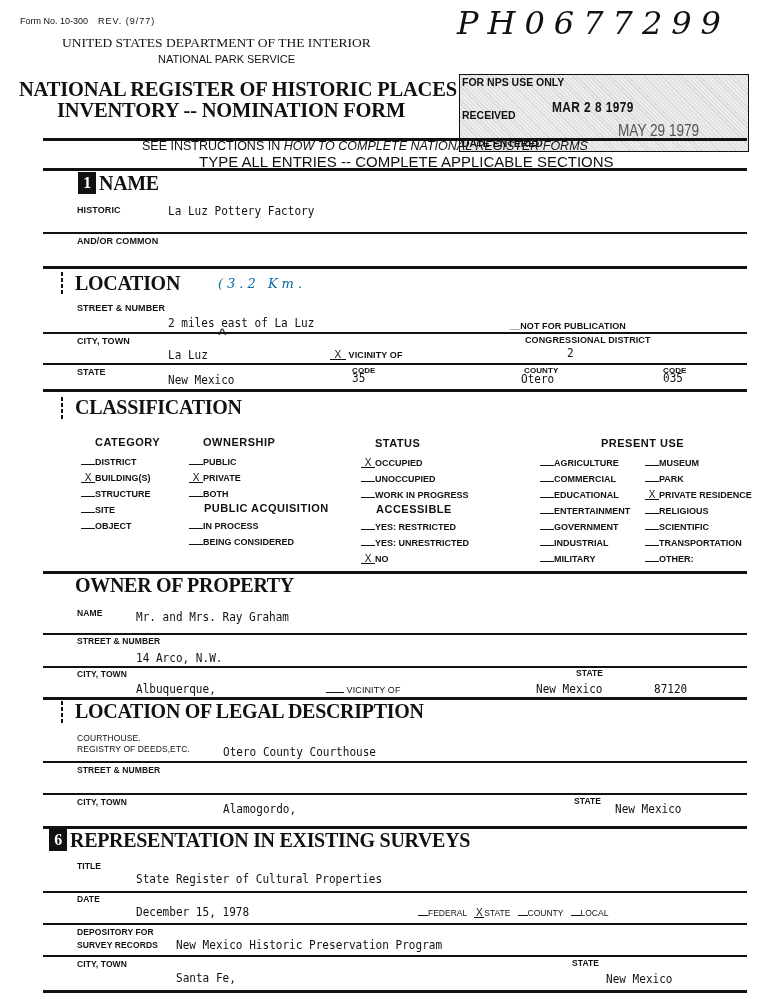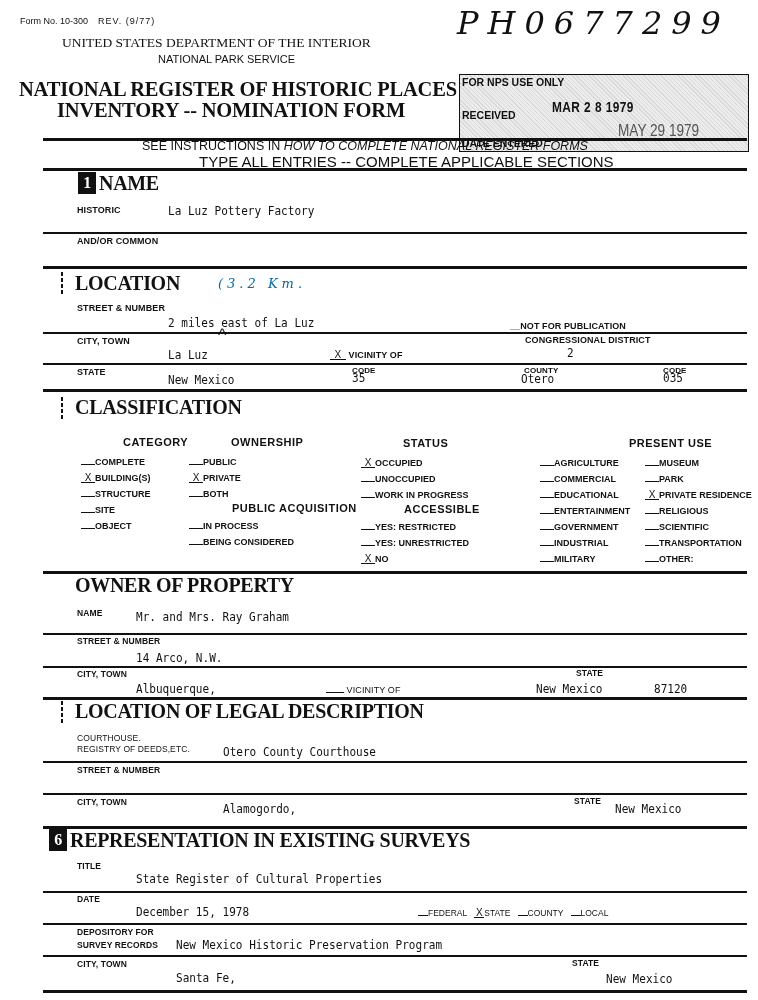--- a/index.html
+++ b/index.html
@@ -13,21 +13,21 @@
   .lbl { font-size:9px; font-weight:bold; letter-spacing:0.1px; }
   .val { font-family:"DejaVu Sans Mono", monospace; font-size:13px; transform:scaleX(0.85); transform-origin:left center; }
   .hr { position:absolute; left:43px; width:704px; background:#111; }
   .hr.thick { height:3px; }
   .hr.thin { height:1.5px; }
   .sechead { font-family:"Liberation Serif", serif; font-weight:bold; font-size:20px; letter-spacing:-0.3px; }
   .numbox { display:inline-block; background:#111; color:#fff; font-family:"Liberation Serif", serif; font-weight:bold; font-size:16px; width:18px; height:22px; text-align:center; line-height:22px; margin-right:3px; vertical-align:2px; }
   .dash { position:absolute; width:2px; background:repeating-linear-gradient(#111 0 4px, transparent 4px 6px); }
   .cb { font-size:9px; font-weight:bold; }
   .cbmark { display:inline-block; width:14px; border-bottom:1px solid #111; text-align:center; font-weight:normal; font-size:10px; line-height:9px; vertical-align:0px; }
-  .colhead { font-size:11px; font-weight:bold; letter-spacing:0.5px;margin-left:28px; }
+  .colhead { font-size:11px; font-weight:bold; letter-spacing:0.5px; }
   .hand { font-family:"DejaVu Serif", serif; font-style:italic; }
   .npsbox {
     position:absolute; left:459px; top:42px; width:288px; height:76px;
     border:1.5px solid #111;
     background:repeating-linear-gradient(45deg, #d9d9d9 0 1px, #ececec 1px 3px);
     margin-top:32px;
   }
 </style>
 </head>
 <body>
@@ -93,21 +93,21 @@
 <div class="abs val" style="left:521px;top:371px;">Otero</div>
 <div class="abs lbl" style="left:663px;top:366px;font-size:8px;">CODE</div>
 <div class="abs val" style="left:663px;top:370px;">035</div>
 <div class="hr thick" style="top:389px;"></div>
 
 <div class="dash" style="left:61px;top:397px;height:22px;"></div>
 <div class="abs sechead" style="left:75px;top:396px;">CLASSIFICATION</div>
 
 <div class="abs colhead" style="left:95px;top:436px;">CATEGORY</div>
 <div class="abs" style="left:81px;top:454px;line-height:16px;">
-  <div class="cb"><span class="cbmark"></span><span>COMPLETE</span></div>
+  <div class="cb"><span class="cbmark"></span><span>DISTRICT</span></div>
   <div class="cb"><span class="cbmark">X</span><span>BUILDING(S)</span></div>
   <div class="cb"><span class="cbmark"></span><span>STRUCTURE</span></div>
   <div class="cb"><span class="cbmark"></span><span>SITE</span></div>
   <div class="cb"><span class="cbmark"></span><span>OBJECT</span></div>
 </div>
 
 <div class="abs colhead" style="left:203px;top:436px;">OWNERSHIP</div>
 <div class="abs" style="left:189px;top:454px;line-height:16px;">
   <div class="cb"><span class="cbmark"></span><span>PUBLIC</span></div>
   <div class="cb"><span class="cbmark">X</span><span>PRIVATE</span></div>

